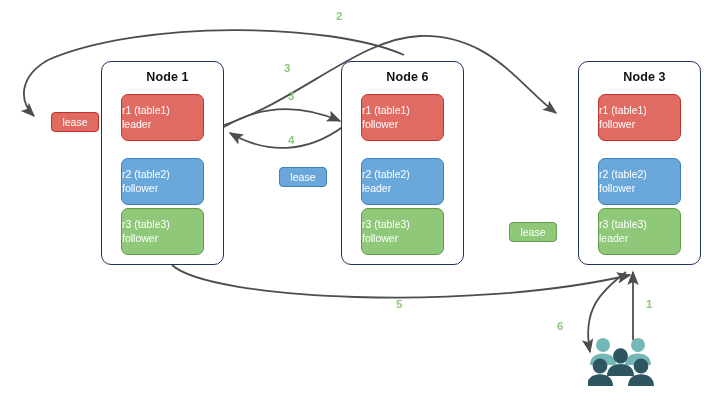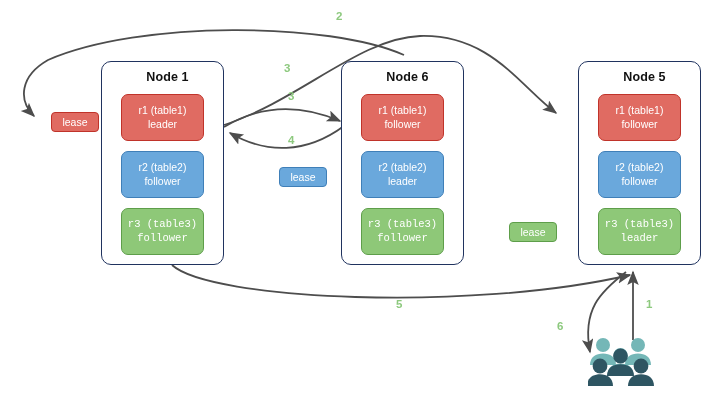--- a/index.html
+++ b/index.html
@@ -18,28 +18,28 @@
     position:absolute;left:10px;right:0;top:8px;
     text-align:center;
     font-size:12.5px;font-weight:bold;color:#111111;
     letter-spacing:.1px;
   }
   .replica{
     position:absolute;left:19px;right:19px;
     height:47px;
     border-radius:7px;
     display:flex;flex-direction:column;
-    align-items:center;justify-content:center;
+    align-items:flex-start;justify-content:center;
     color:#ffffff;font-size:10.5px;line-height:13.5px;
     box-sizing:border-box;
   }
   .r-red{background:#e06b62;border:1.4px solid #c0332a;}
-  .r-blue{background:#6aa8dc;border:1.4px solid #3f7fb8;}
+  .r-blue{background:#6aa8dc;border:1.4px solid #3f7fb8;margin-top:7px;}
   .r-green{background:#8ec878;border:1.4px solid #5e9e4a;}
-  .rep-a{top:32px;} .rep-b{top:89px;} .rep-c{top:146px;font-family:Liberation Mono, monospace;}
+  .rep-a{top:32px;} .rep-b{top:89px;} .rep-c{top:146px;}
 
   .lease{
     position:absolute;
     border-radius:4px;
     font-size:10.5px;color:#ffffff;
     display:flex;align-items:center;justify-content:center;
     height:20px;width:48px;
     box-sizing:border-box;
   }
   .lease.red{background:#e06b62;border:1.4px solid #c0332a;}
@@ -106,21 +106,21 @@
       <span>r2 (table2)</span>
       <span>leader</span>
     </div>
     <div class="replica r-green rep-c">
       <span>r3 (table3)</span>
       <span>follower</span>
     </div>
   </div>
 
   <div class="node" style="left:578px;top:61px;width:123px;height:204px;">
-    <div class="node-title">Node 5</div>
+    <div class="node-title">Node 3</div>
     <div class="replica r-red rep-a">
       <span>r1 (table1)</span>
       <span>follower</span>
     </div>
     <div class="replica r-blue rep-b">
       <span>r2 (table2)</span>
       <span>follower</span>
     </div>
     <div class="replica r-green rep-c">
       <span>r3 (table3)</span>

